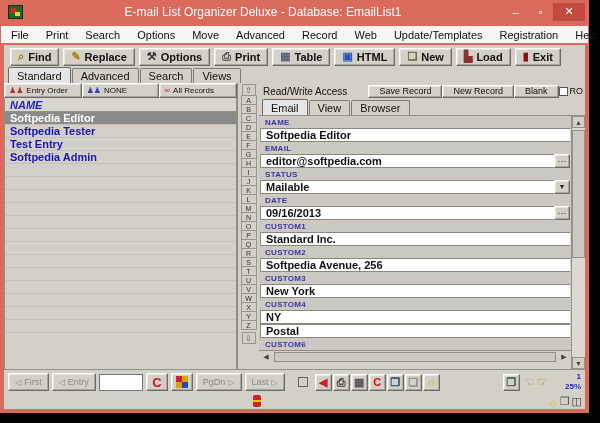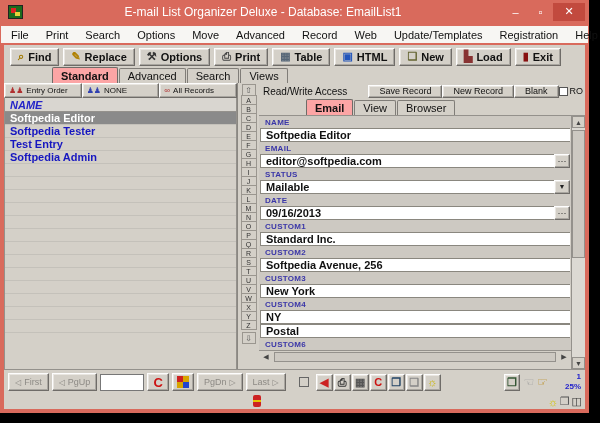--- a/index.html
+++ b/index.html
@@ -29,21 +29,21 @@
   .toolbar { height:22px; display:flex; align-items:center; gap:4px; padding:2px 2px 1px 6px; }
   .b3d { background:#d4d0c8; border:1px solid; border-color:#fdfdfd #6f6c68 #6f6c68 #fdfdfd;
          box-shadow:inset -1px -1px 0 #a9a6a0, inset 1px 1px 0 #e9e6e1; }
   .tbtn { height:18px; display:flex; align-items:center; gap:4px; padding:0 7px; font-size:11px; font-weight:bold; color:#111; }
   .ticon { font-size:11px; line-height:1; }
 
   
   .tabstrip { height:16px; display:flex; align-items:flex-end; padding-left:4px; gap:1px; }
   .vtab { height:15px; padding:0 8px; font-size:11px; color:#111; background:#d4d0c8;
           border:1px solid #807d78; border-bottom:none; border-radius:2px 2px 0 0; display:flex; align-items:center; }
-  .vtab.active { height:16px; font-weight:bold; border-color:#6f6c68; background:#fca5a5;margin-left:44px; }
+  .vtab.active { height:16px; font-weight:normal; border-color:#6f6c68; background:#e5e5e5; }
 
   
   .main { flex:1; display:flex; min-height:0; }
 
   
   .leftpanel { width:234px; display:flex; flex-direction:column; border-right:1px solid #8a8781; }
   .sortrow { height:15px; display:flex; }
   .sortbtn { flex:1; display:flex; align-items:center; gap:3px; padding:0 4px; font-size:8px; color:#111; }
   .sicon { font-size:8px; }
   .namehdr { height:14px; background:#d9d6d0; border:1px solid #94918c; border-top:none;
@@ -363,21 +363,21 @@
       </div>
     </div>
 
     <div class="navbar">
       <button class="navbtn b3d">
         <span class="gi">◁</span>
         <span>First</span>
       </button>
       <button class="navbtn b3d">
         <span class="gi">◁</span>
-        <span>PgUp</span>
+        <span>Entry</span>
       </button>
       <input class="recinput" value="" style="">
       <button class="sqbtn b3d">
           <span class="redC">C</span>
         </button>
       <button class="sqbtn b3d">
           <span class="grid-icon"></span>
         </button>
       <button class="navbtn b3d">
         <span>PgDn</span>

